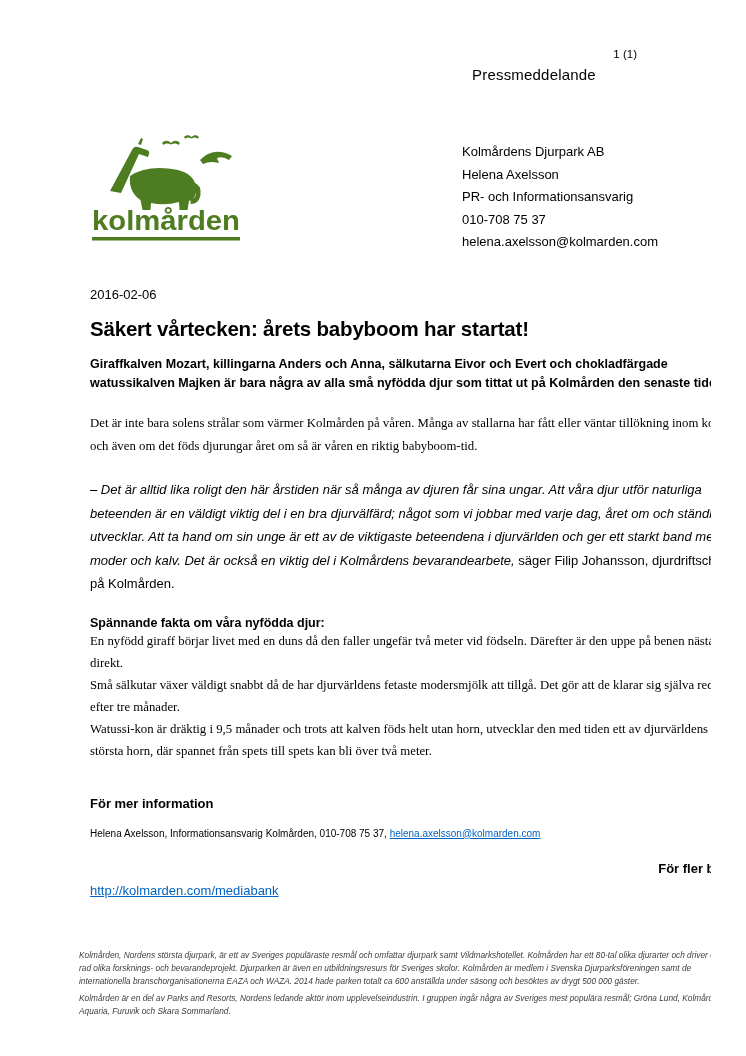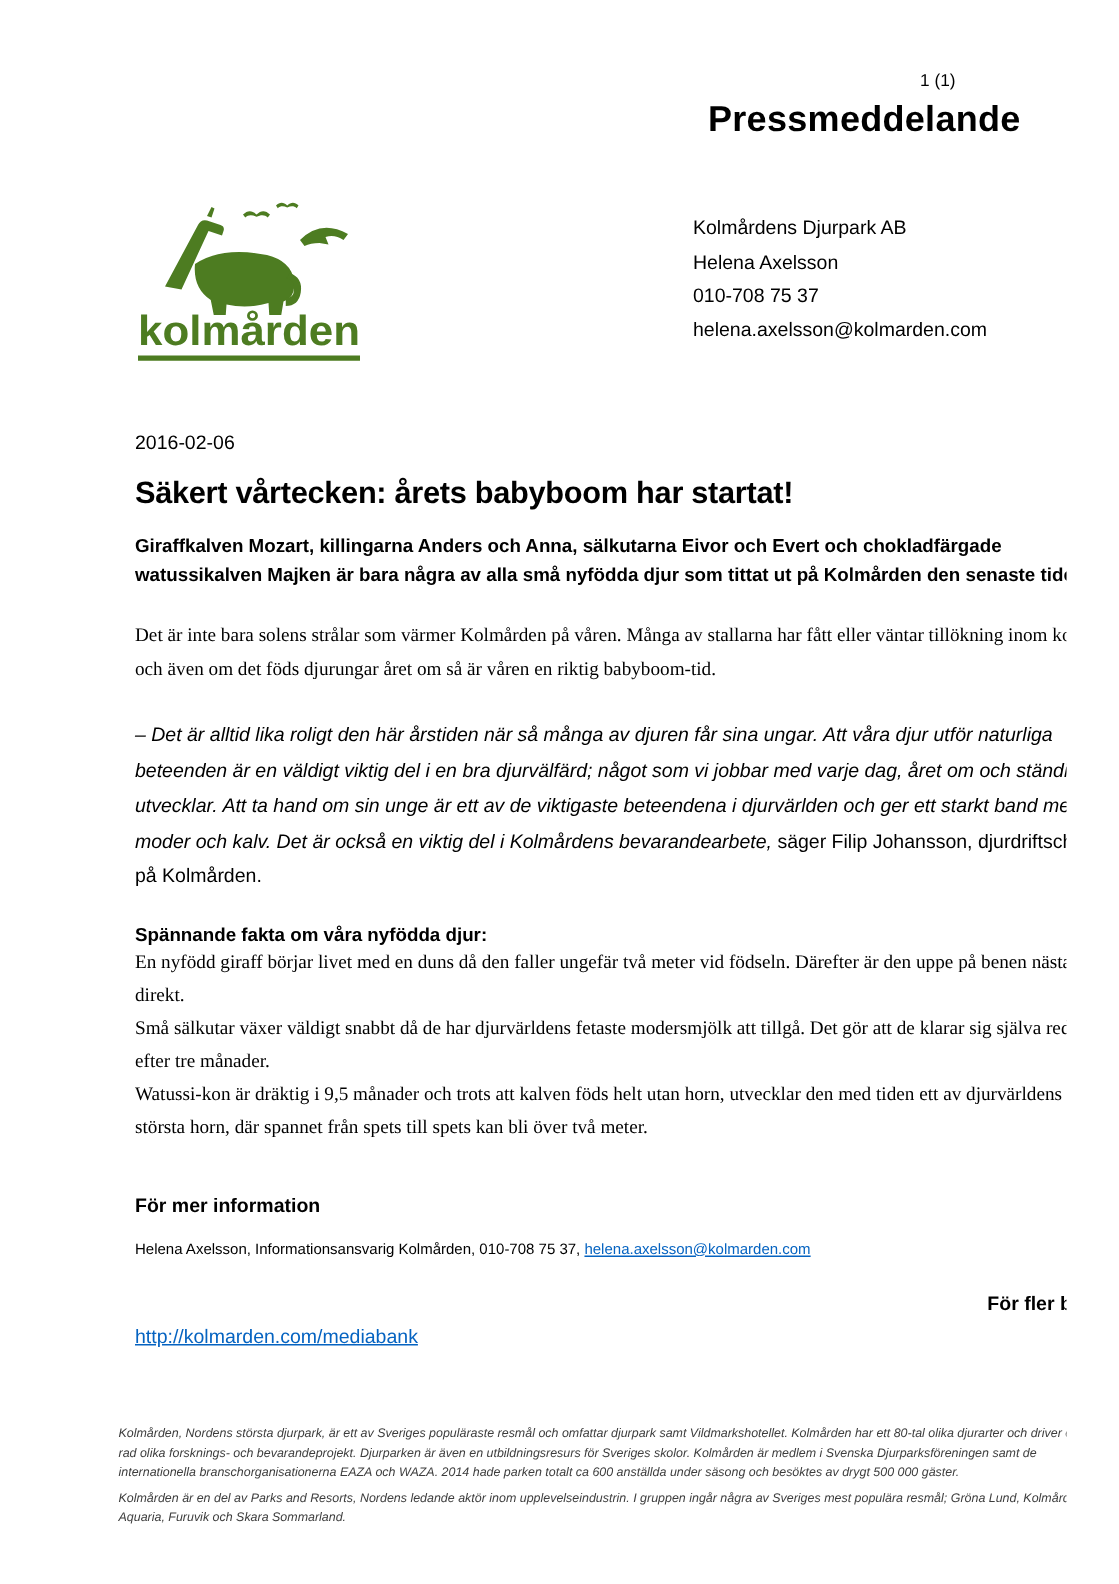--- a/index.html
+++ b/index.html
@@ -15,21 +15,21 @@
     background:#fff;
     margin:0 auto;
     overflow:hidden;
   }
   .page-number {
     position:absolute; top:48px; right:74px;
     font-size:11.5px;
   }
   .doc-type {
     position:absolute; top:66px; left:437px;
-    font-size:24px; font-weight:bold; letter-spacing:0.2px;
+    font-size:15px; font-weight:normal; letter-spacing:0.2px;
   }
   .logo-wrap {
     position:absolute; top:133px; left:57px;
     width:150px; height:114px;
     color: var(--logo-green, #4d7c21);
   }
   .contact {
     position:absolute; top:141px; left:427px;
     font-size:13px; line-height:22.6px;
   }
@@ -102,20 +102,21 @@
         <path d="M101 49 q9 3 7.5 13 q-1.5 9 -10 9 l0 -5.5 q5 0.5 5.5 -5 q0.5 -7 -5 -8 z"></path>
       </g>
       <text x="0" y="97" font-weight="bold" font-size="28" fill="currentColor" textLength="148" lengthAdjust="spacingAndGlyphs" style="font-family:'Liberation Sans',sans-serif">kolmården</text>
       <rect x="0" y="104" width="148" height="3.5" fill="currentColor"></rect>
     </svg>
   </div>
 
   <div class="contact">
     <div>Kolmårdens Djurpark AB</div>
     <div>Helena Axelsson</div>
+    <div>PR- och Informationsansvarig</div>
     <div>010-708 75 37</div>
     <div>helena.axelsson@kolmarden.com</div>
   </div>
 
   <div class="content">
 
     <div class="date">2016-02-06</div>
 
     <h1 class="headline">Säkert vårtecken: årets babyboom har startat!</h1>
 

